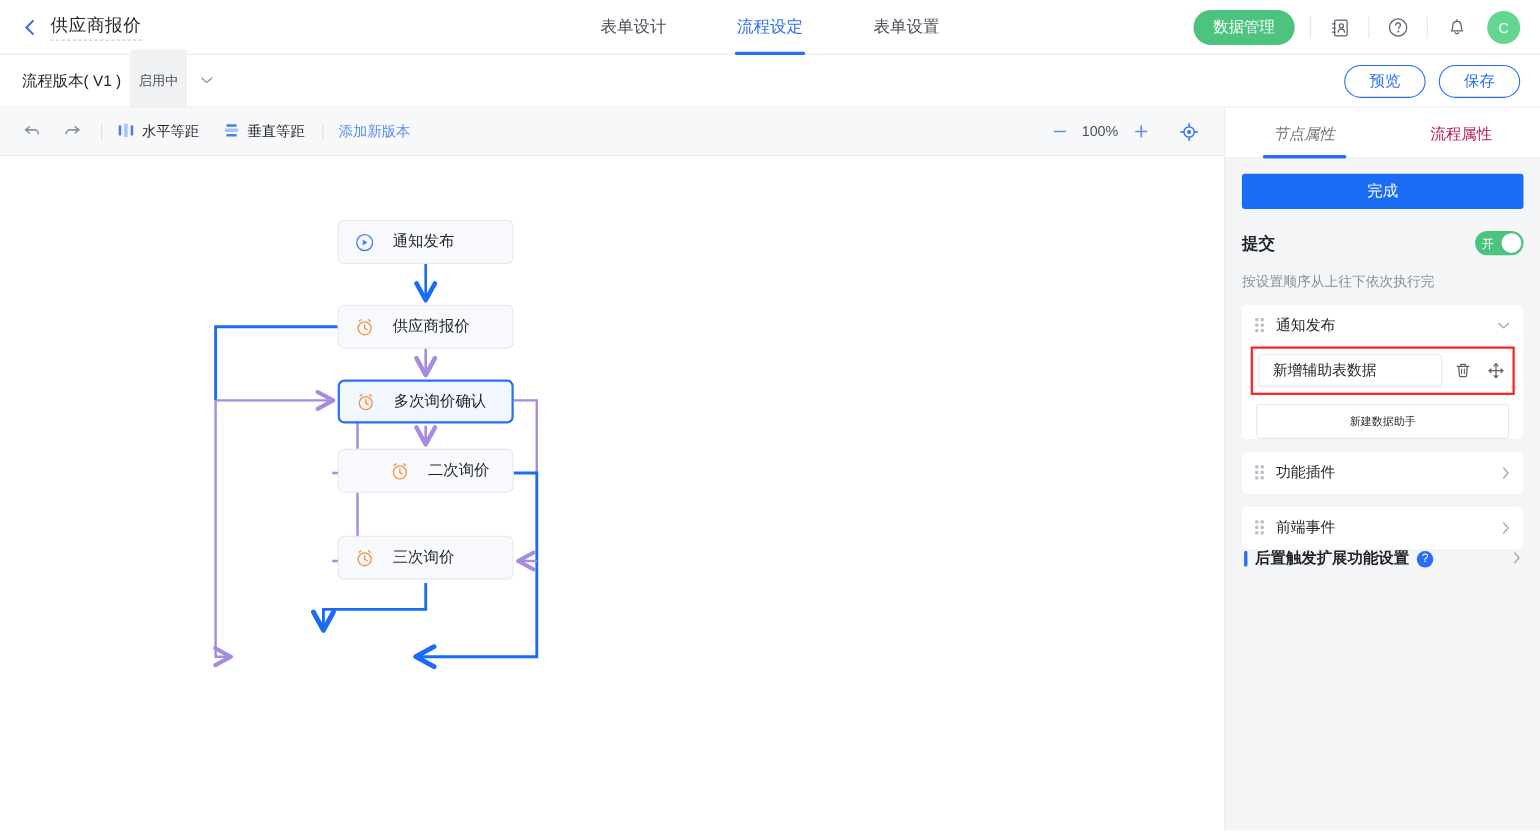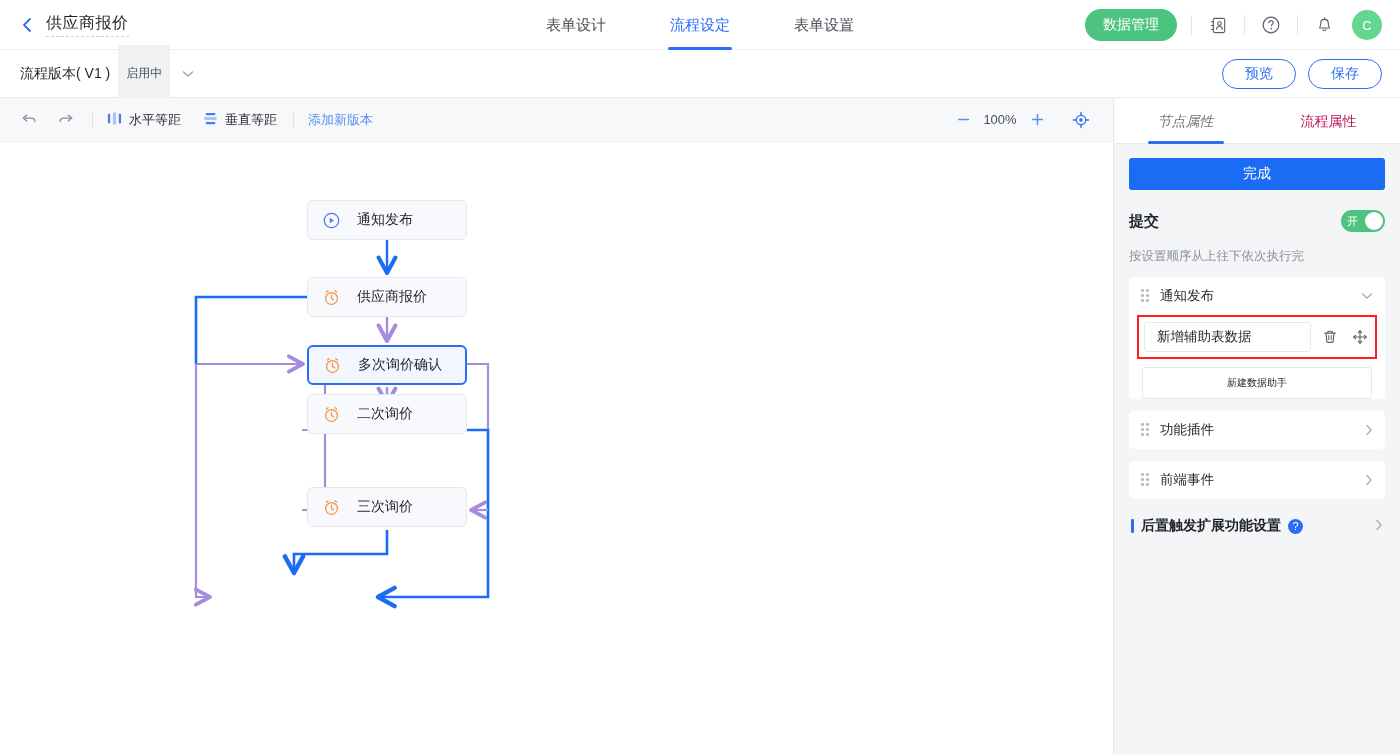--- a/index.html
+++ b/index.html
@@ -208,21 +208,21 @@
     color: #5a616b;
   }
   .btn-new-assistant {
     margin: 8px 13px 12px 13px; height: 32px; border: 1px solid #e6e8ec;
     border-radius: 3px; background: #fff; display: flex; align-items: center;
     justify-content: center; font-size: 10px; color: #1f2329;
     cursor: pointer; font-family: inherit; width: calc(100% - 26px);
   }
 
   .section-foot {
-    display: flex; align-items: center; margin-top: 18px; padding: 0 2px;
+    display: flex; align-items: center; padding: 0 2px;
     cursor: pointer;
     justify-content: space-between;
   }
   .bluebar { width: 3px; height: 14px; background: #2b6ef5; margin-right: 7px; border-radius:1px; }
   .foot-title { font-size: 14px; color: #1f2329; font-weight: bold; }
   .qmark {
     width: 15px; height: 15px; border-radius: 50%; background: #2b6ef5;
     color: #fff; font-size: 11px; display: flex; align-items: center;
     justify-content: center; margin-left: 7px; cursor: pointer;
   }
@@ -409,21 +409,21 @@
     <span class="node-icon">
       <svg width="19" height="19" viewBox="0 0 20 20" fill="none">
         <circle cx="10" cy="11" r="6.2" stroke="#f29545" stroke-width="1.3"></circle>
         <path d="M10 7.6V11l2.3 1.5" stroke="#f29545" stroke-width="1.3" stroke-linecap="round" stroke-linejoin="round"></path>
         <path d="M4.6 4.3L6.4 2.8M15.4 4.3l-1.8-1.5" stroke="#f29545" stroke-width="1.3" stroke-linecap="round"></path>
       </svg>
     </span>
     <span class="node-label">多次询价确认</span>
   </div>
 
-  <div class="node" style="left:307px; top:252px;">
+  <div class="node" style="left:307px; top:266px;padding-left:32px;">
     <span class="node-icon">
       <svg width="19" height="19" viewBox="0 0 20 20" fill="none">
         <circle cx="10" cy="11" r="6.2" stroke="#f29545" stroke-width="1.3"></circle>
         <path d="M10 7.6V11l2.3 1.5" stroke="#f29545" stroke-width="1.3" stroke-linecap="round" stroke-linejoin="round"></path>
         <path d="M4.6 4.3L6.4 2.8M15.4 4.3l-1.8-1.5" stroke="#f29545" stroke-width="1.3" stroke-linecap="round"></path>
       </svg>
     </span>
     <span class="node-label">二次询价</span>
   </div>
 

